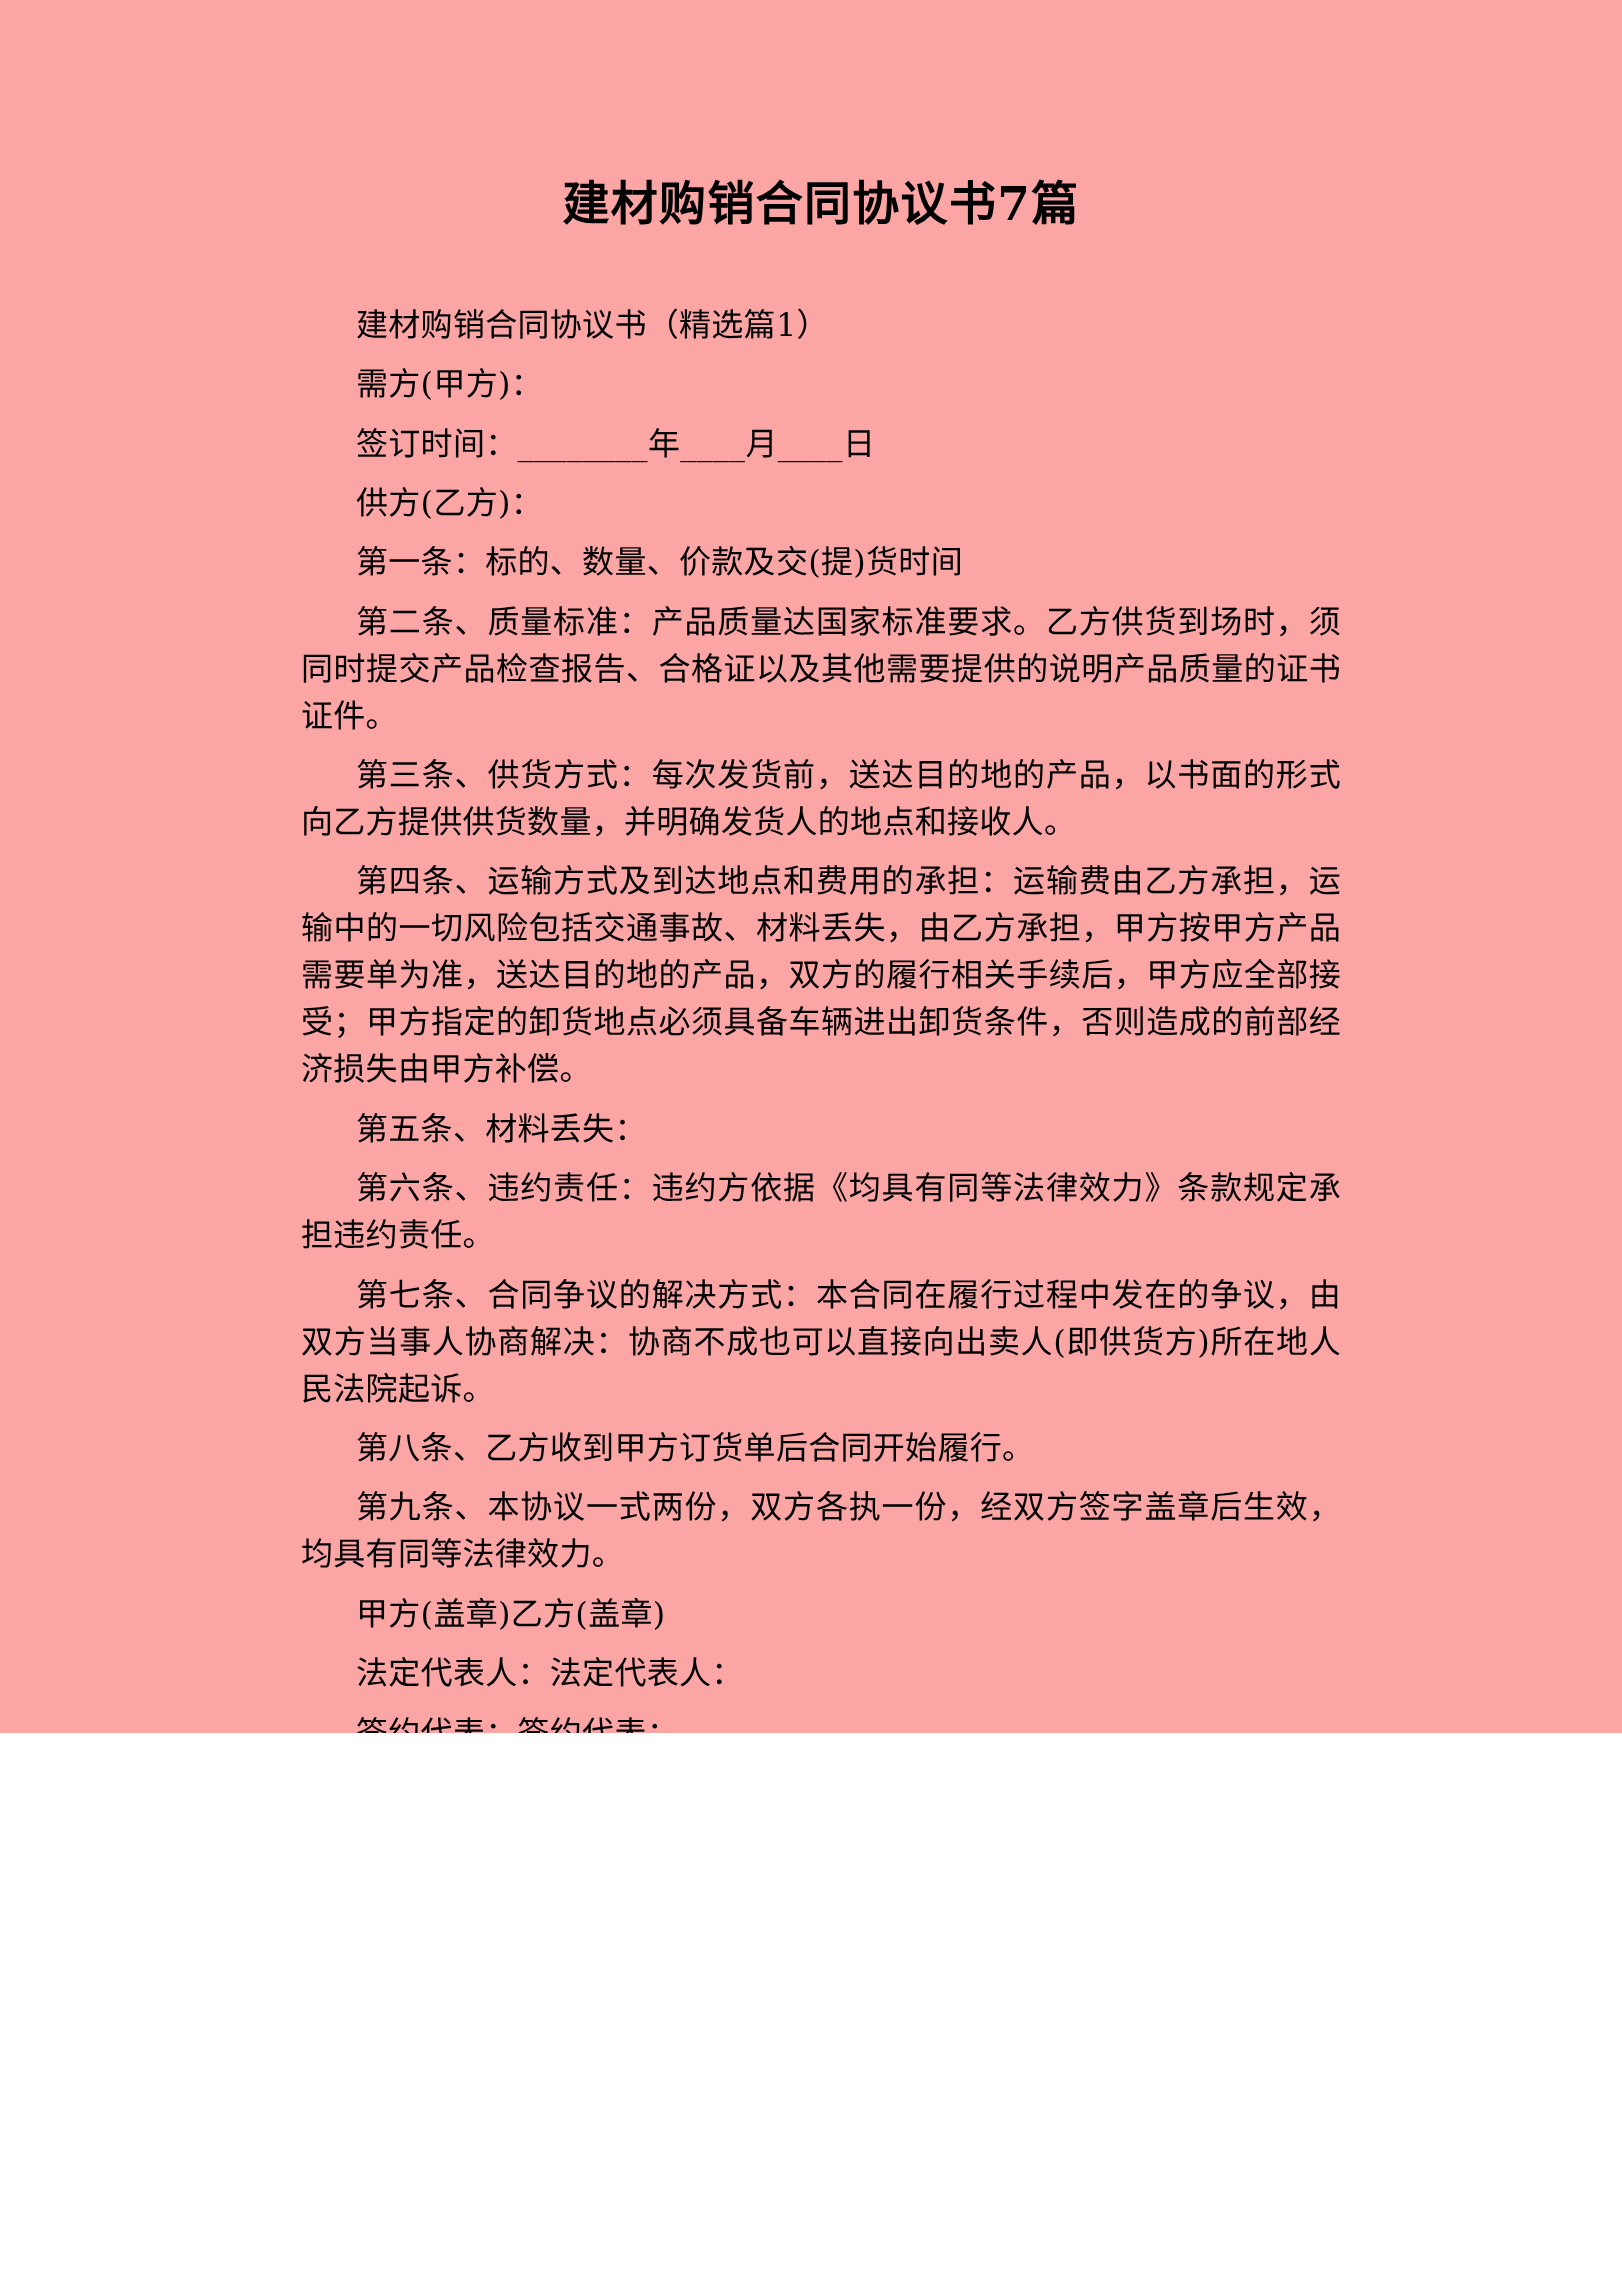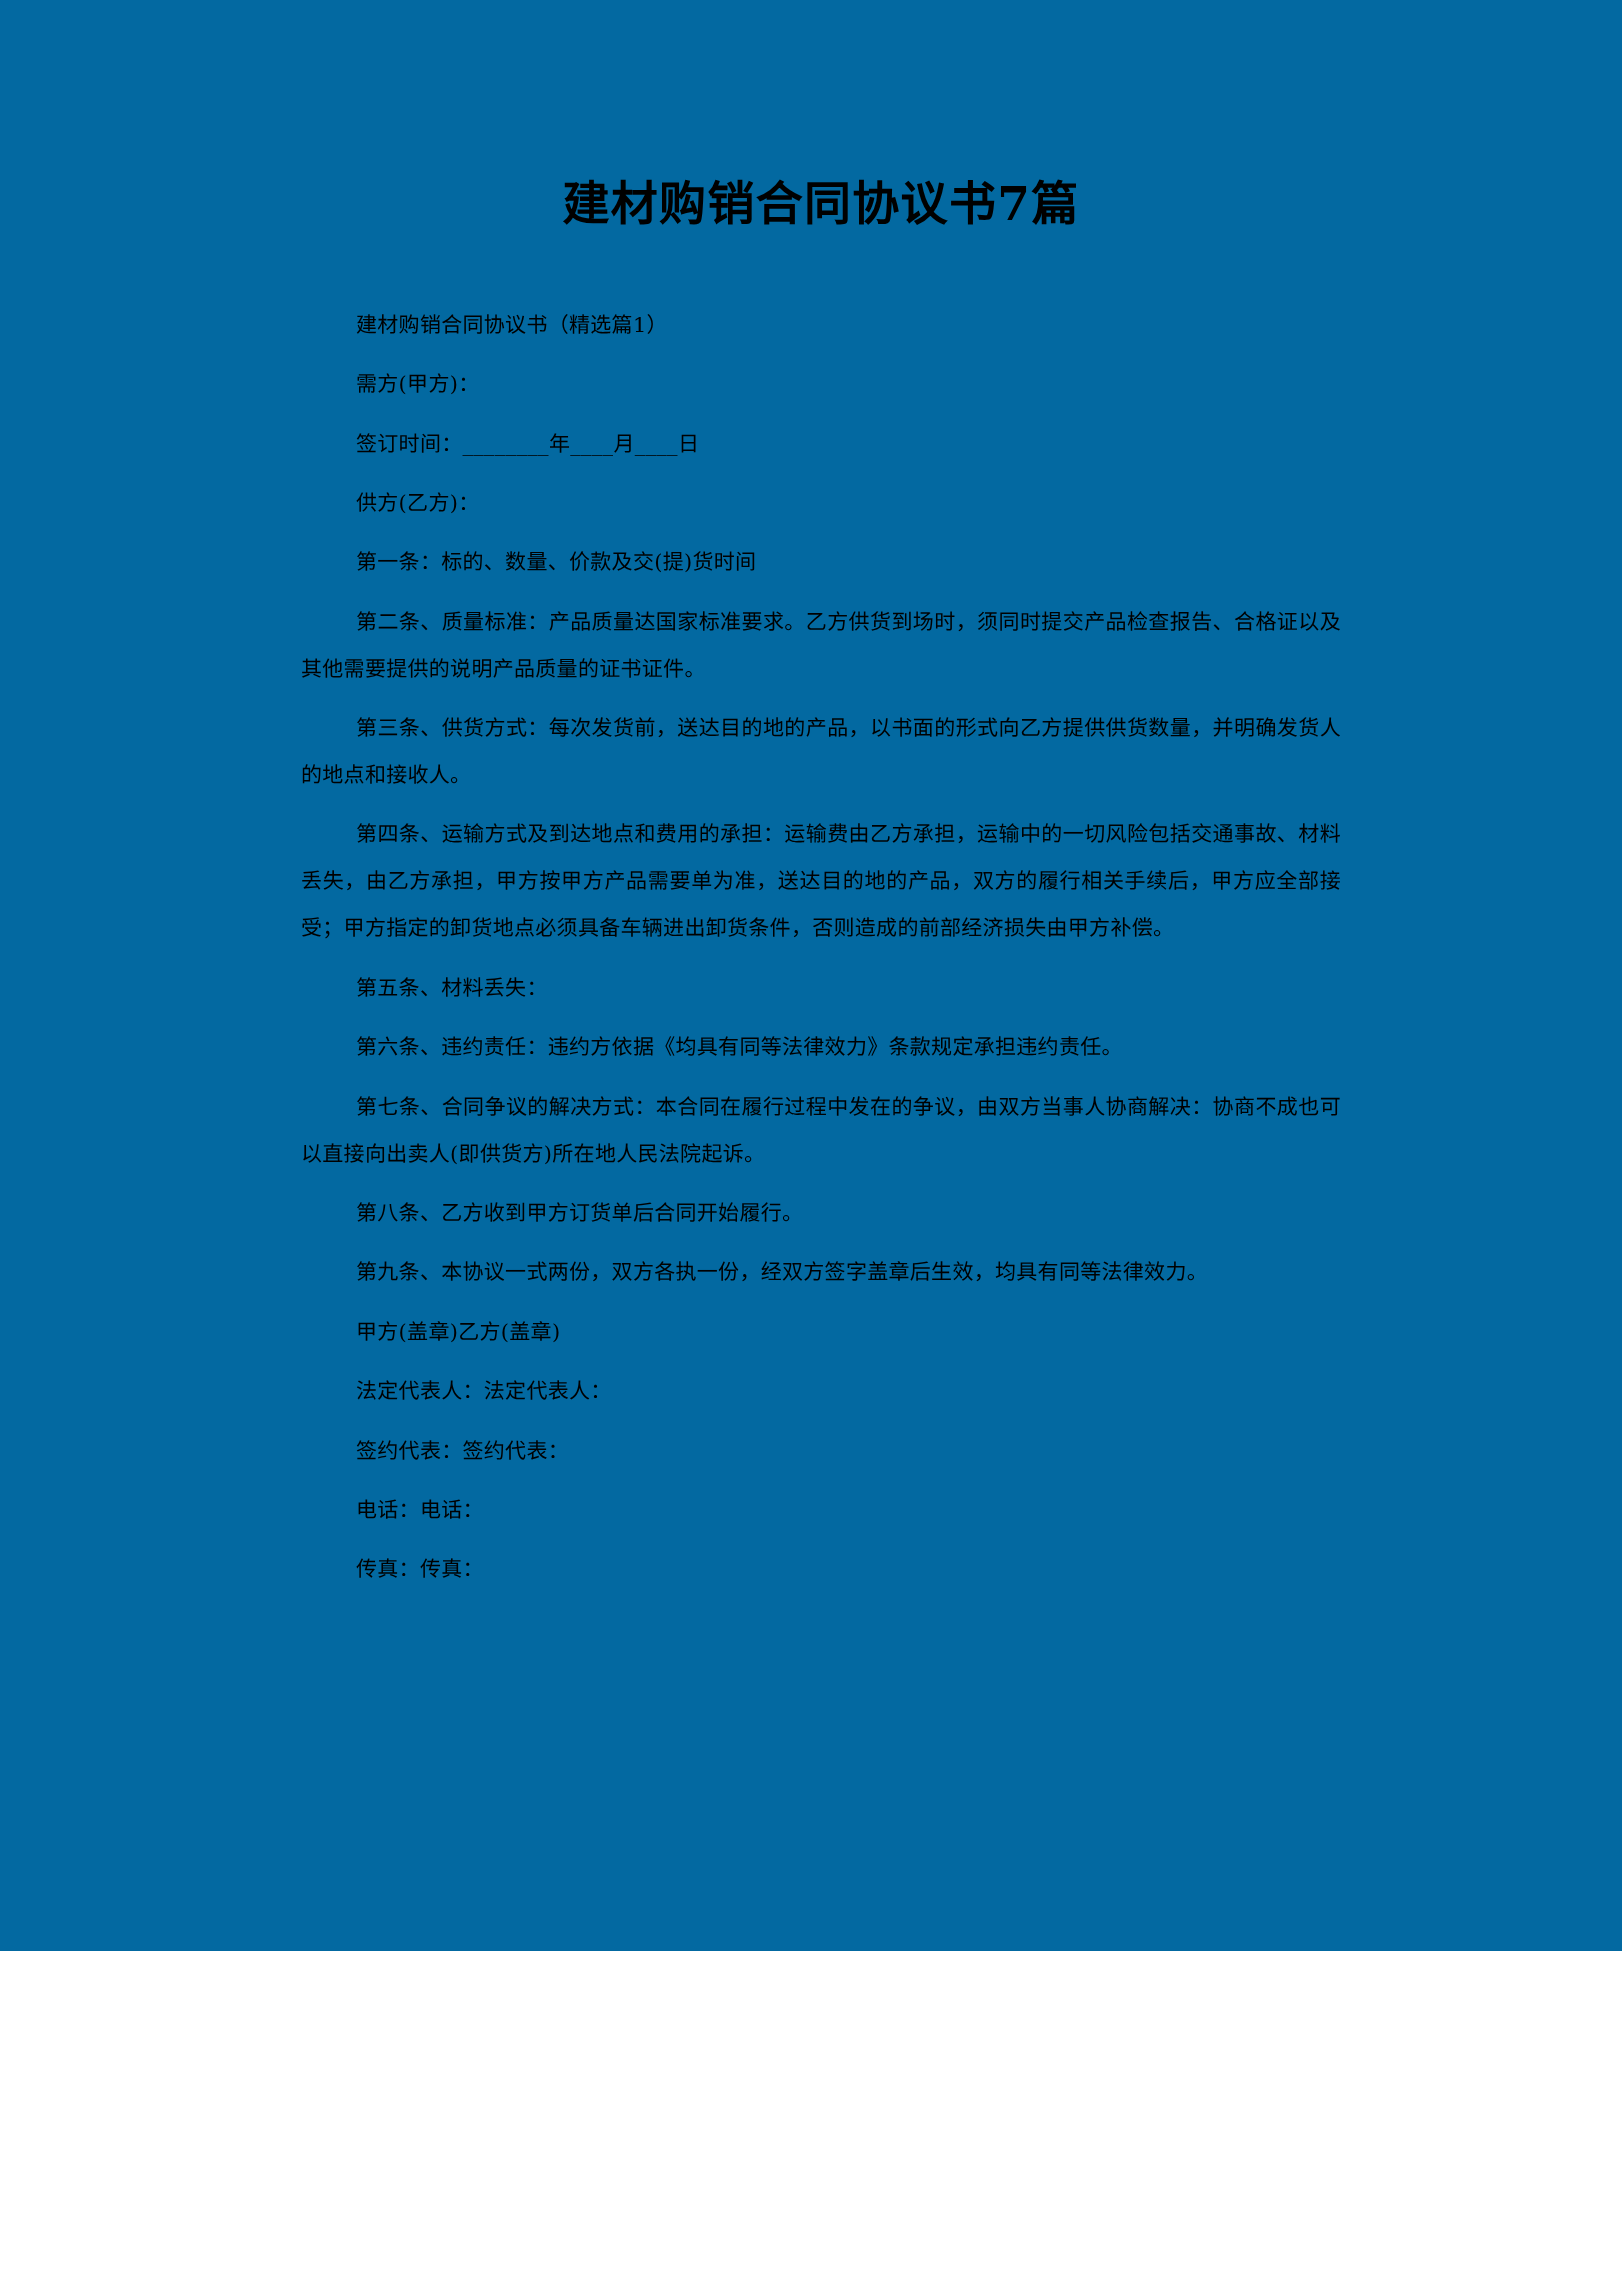--- a/index.html
+++ b/index.html
@@ -8,22 +8,22 @@
     padding: 0;
     background: #ffffff;
   }
   body {
     font-family: "DejaVu Serif", "Liberation Serif", serif;
     color: #000000;
   }
   .page {
     position: relative;
     width: 1623px;
-    height: 1951px;
-    background: #0369a1;
+    height: 1733px;
+    background: #fca5a5;
     margin: 0 auto;
     overflow: hidden;
     box-sizing: border-box;
     text-decoration: underline;
   }
   .content {
     position: absolute;
     left: 301px;
     top: 0;
     width: 1040px;
@@ -36,21 +36,21 @@
     text-align: center;
     margin: 0;
     padding-top: 175px;
     padding-bottom: 0;
     white-space: nowrap;
   }
   .body-block {
     margin-top: 68px;
   }
   p.para {
-    font-size: 21px;
+    font-size: 32px;
     line-height: 47px;
     margin: 0 0 12.4px 0;
     text-align: justify;
     text-justify: inter-ideograph;
     text-indent: 55px;
     letter-spacing: 0.3px;
     word-break: break-all;
   }
   p.para:last-child {
     margin-bottom: 0;

